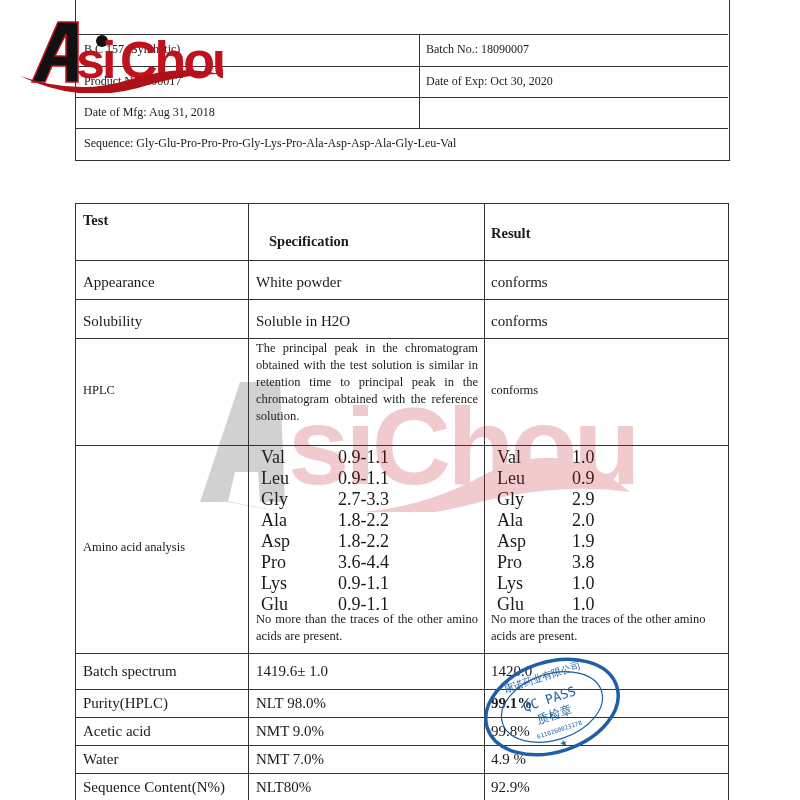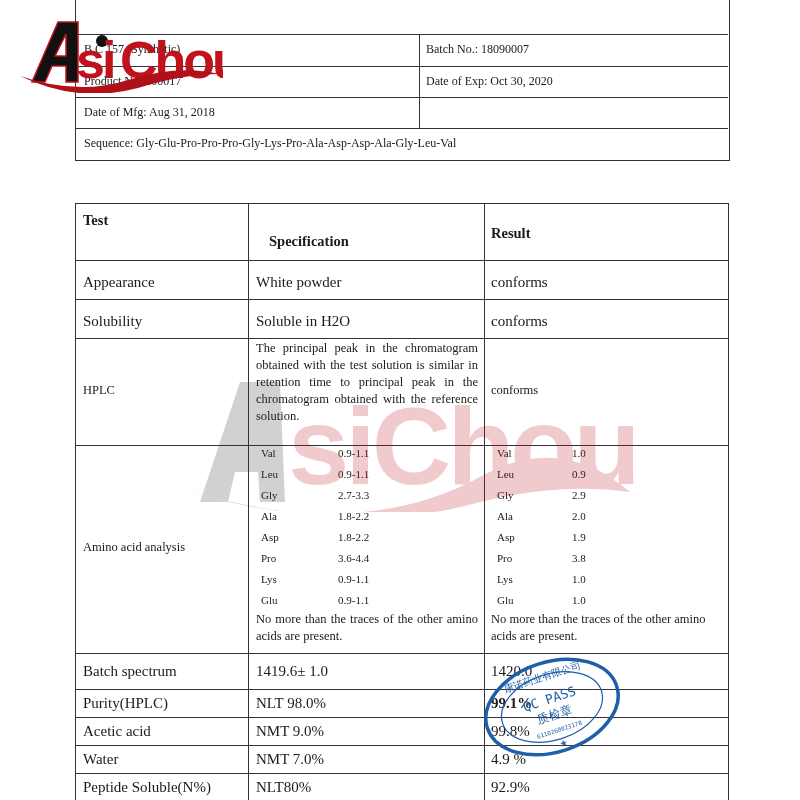--- a/index.html
+++ b/index.html
@@ -23,21 +23,21 @@
     .tbl {
       position: absolute; left: 75px; top: 203px; width: 654px; height: 610px;
       border: 1.5px solid #333; box-sizing: border-box;
     }
     .txt { position: absolute; font-size: 15px; white-space: nowrap; }
     .bold { font-weight: bold; font-size: 14.5px; }
     .para {
       position: absolute; font-size: 12.5px; line-height: 17px; text-align: justify;
       text-align-last: left;
     }
-    .aa-row { position: absolute; font-size: 11px; }
+    .aa-row { position: absolute; font-size: 18px; }
 
     .watermark {
       position: absolute; left: 180px; top: 372px; width: 460px; height: 140px;
       pointer-events: none; opacity: 0.22;
     }
     .logo { position: absolute; left: 18px; top: 18px; width: 205px; height: 75px; }
     .stamp { position: absolute; left: 481px; top: 655px; width: 143px; height: 105px; pointer-events: none; }
   </style>
 </head>
 <body>
@@ -139,21 +139,21 @@
   <div class="txt" style="left:415px; top:491px;font-weight:bold;">99.1%</div>
 
   <div class="txt" style="left:7px; top:519px;">Acetic acid</div>
   <div class="txt" style="left:180px; top:519px;">NMT 9.0%</div>
   <div class="txt" style="left:415px; top:519px;">99.8%</div>
 
   <div class="txt" style="left:7px; top:547px;">Water</div>
   <div class="txt" style="left:180px; top:547px;">NMT 7.0%</div>
   <div class="txt" style="left:415px; top:547px;">4.9 %</div>
 
-  <div class="txt" style="left:7px; top:575px;">Peptide Soluble(N%)</div>
+  <div class="txt" style="left:7px; top:575px;">Sequence Content(N%)</div>
   <div class="txt" style="left:180px; top:575px;">NLT80%</div>
   <div class="txt" style="left:415px; top:575px;">92.9%</div>
 </div>
 
 <svg class="watermark" viewBox="0 0 460 140">
   <path d="M20 130 L60 10 L100 10 L105 130 L80 130 L78 100 L55 100 L48 130 Z" fill="#333"></path>
   <path d="M10 120 Q180 170 300 105 Q380 60 450 120 Q380 110 300 130 Q180 165 10 120 Z" fill="#c0121c"></path>
   <text x="108" y="112" font-family="Liberation Sans, sans-serif" font-weight="bold" font-size="110" fill="#c0121c" letter-spacing="-4">siChou</text>
 </svg>
 

